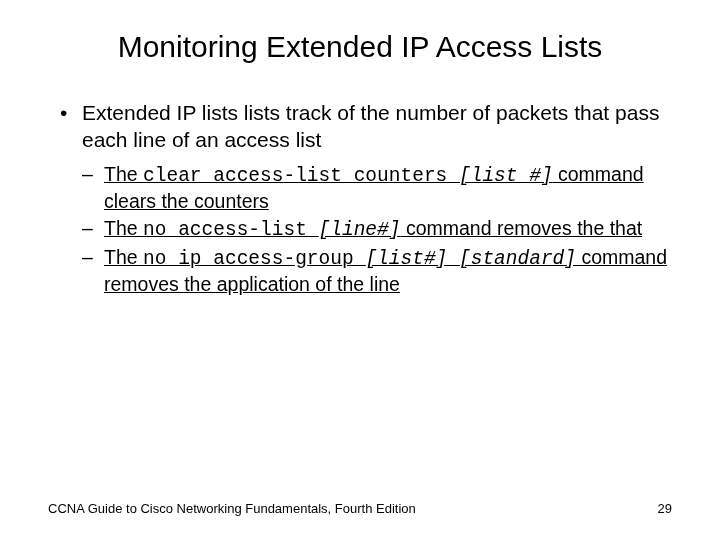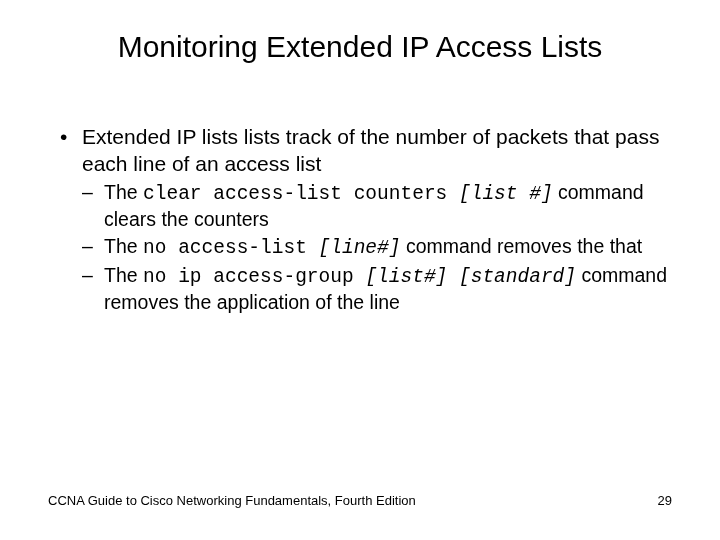--- a/index.html
+++ b/index.html
@@ -15,21 +15,21 @@
   .slide {
     width: 100%;
     height: 100%;
     padding: 28px 48px 0 48px;
     position: relative;
   }
   .title {
     font-size: 30px;
     font-weight: 400;
     text-align: center;
-    margin-bottom: 60px;
+    margin-bottom: 36px;
     margin-top: 2px;
   }
   ul.top {
     list-style: none;
     padding-left: 12px;
   }
   ul.top > li {
     position: relative;
     padding-left: 22px;
     font-size: 21px;
@@ -38,42 +38,43 @@
   }
   ul.top > li::before {
     content: "•";
     position: absolute;
     left: 0;
     top: 0;
     font-size: 21px;
   }
   ul.sub {
     list-style: none;
-    margin-top: 2px;
+    margin-top: 8px;
+    text-decoration: underline;
   }
   ul.sub > li {
     position: relative;
     padding-left: 22px;
     font-size: 19.5px;
     line-height: 1.28;
     margin-bottom: 2px;
   }
   ul.sub > li::before {
     content: "–";
     position: absolute;
     left: 0;
     top: 0;
   }
   .mono {
     font-family: "Courier New", Courier, monospace;
   }
   .italic { font-style: italic; }
   .footer {
     position: absolute;
-    bottom: 32px;
+    bottom: 24px;
     left: 48px;
     right: 48px;
     display: flex;
     justify-content: space-between;
     font-size: 13px;
     color: #000;
   }
 </style>
 </head>
 <body>

